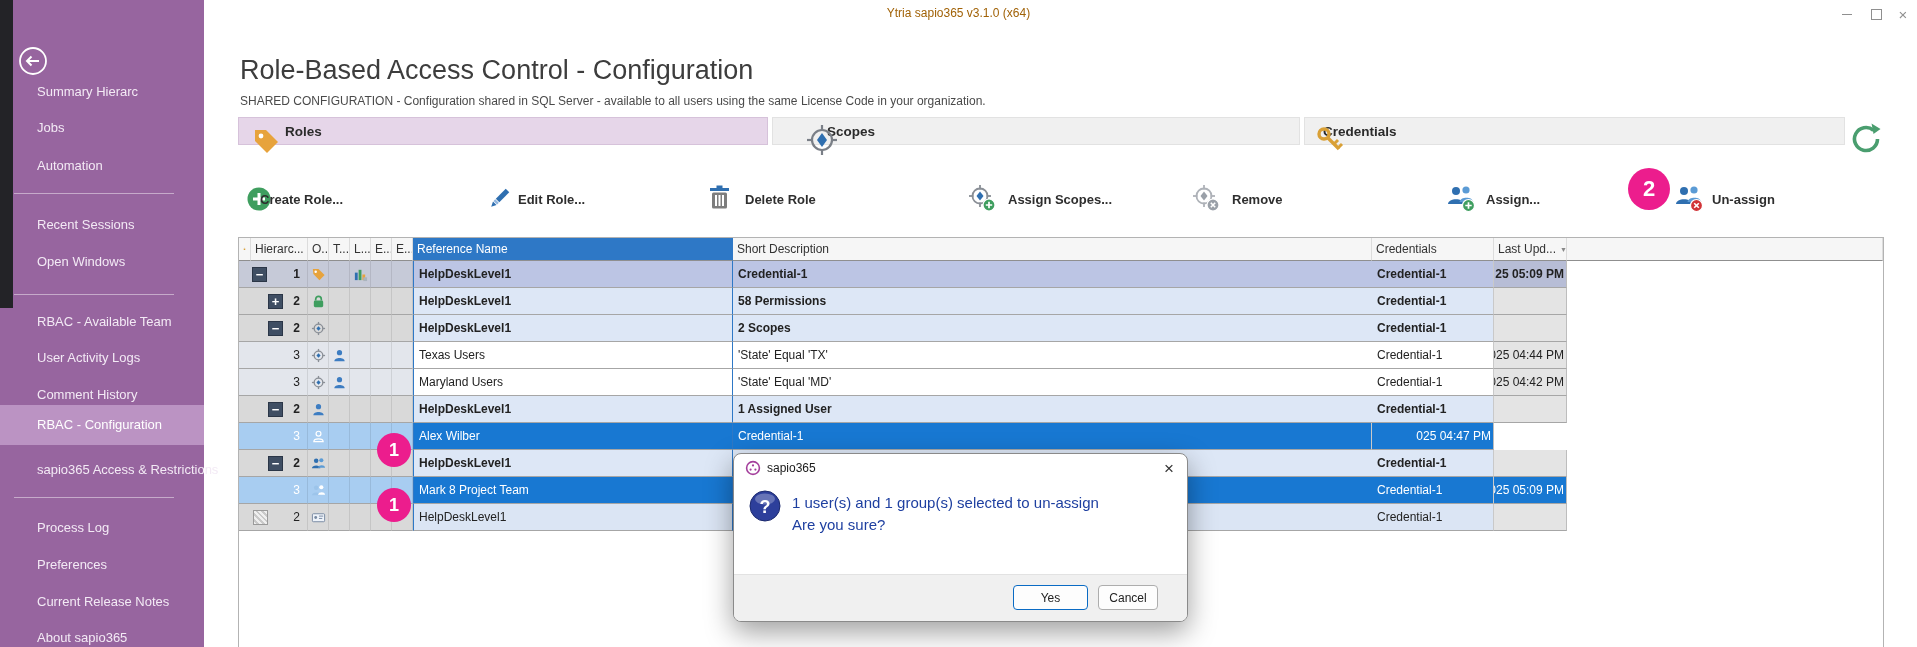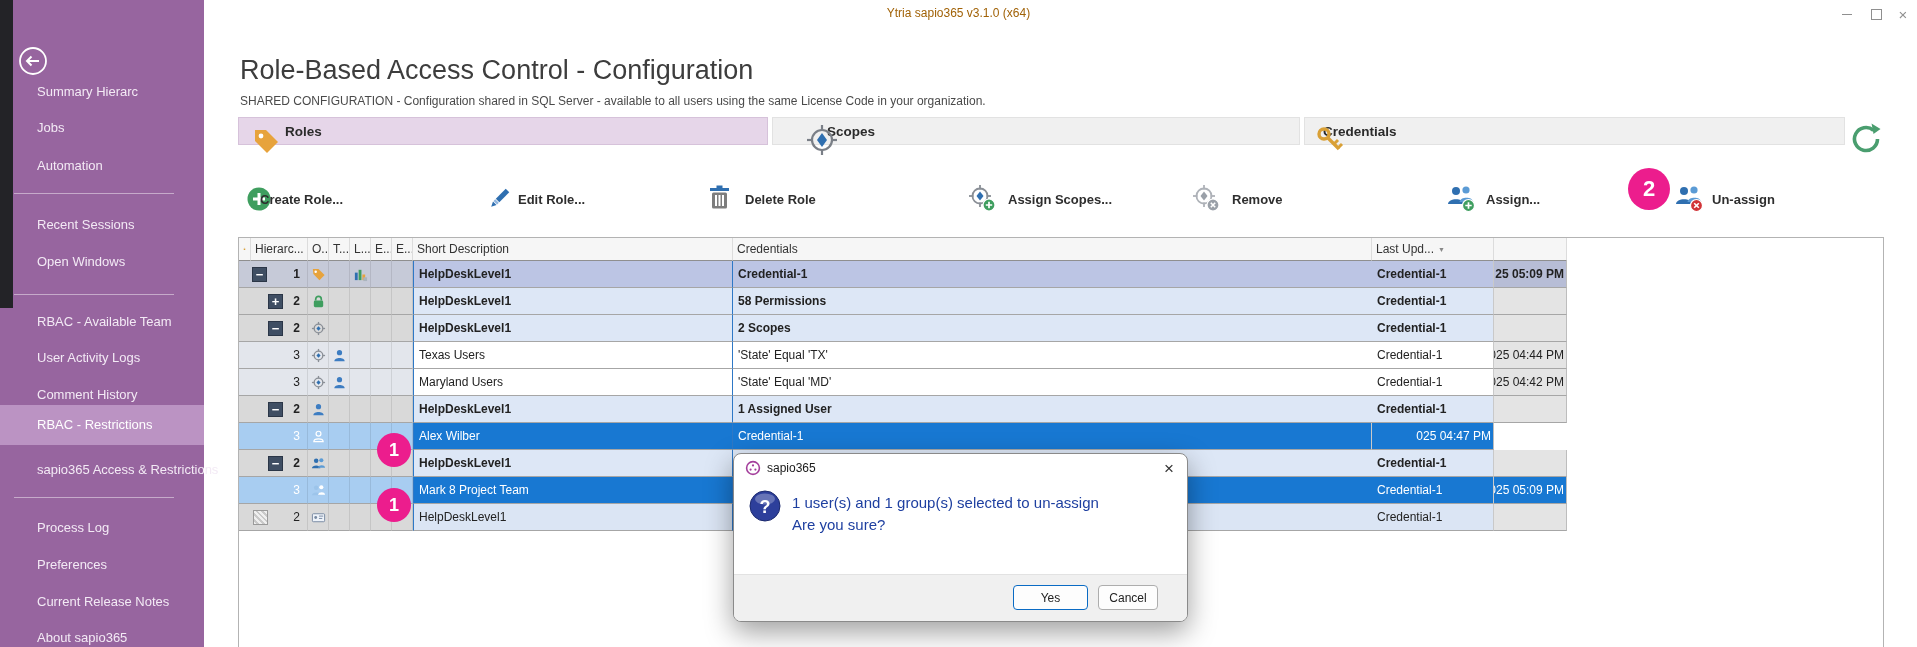--- a/index.html
+++ b/index.html
@@ -129,21 +129,21 @@
     <div class="abs sb-item" style="top:75px">Summary Hierarc</div>
     <div class="abs sb-item" style="top:111px">Jobs</div>
     <div class="abs sb-item" style="top:149px">Automation</div>
     <div class="abs sb-div" style="top:193px"></div>
     <div class="abs sb-item" style="top:208px">Recent Sessions</div>
     <div class="abs sb-item" style="top:245px">Open Windows</div>
     <div class="abs sb-div" style="top:294px"></div>
     <div class="abs sb-item" style="top:305px">RBAC - Available Team</div>
     <div class="abs sb-item" style="top:341px">User Activity Logs</div>
     <div class="abs sb-item" style="top:378px">Comment History</div>
-    <div class="abs sb-item sel" style="top:405px">RBAC - Restrictions</div>
+    <div class="abs sb-item sel" style="top:405px">RBAC - Configuration</div>
     <div class="abs sb-item" style="top:453px">sapio365 Access &amp; Restrictions</div>
     <div class="abs sb-div" style="top:497px"></div>
     <div class="abs sb-item" style="top:548px">Preferences</div>
     <div class="abs sb-item" style="top:511px">Process Log</div>
     <div class="abs sb-item" style="top:585px">Current Release Notes</div>
     <div class="abs sb-item" style="top:621px">About sapio365</div>
   </div>
 
   <div class="abs" id="page-title">Role-Based Access Control - Configuration</div>
   <div class="abs" id="page-sub">SHARED CONFIGURATION - Configuration shared in SQL Server - available to all users using the same License Code in your organization.</div>
@@ -259,20 +259,21 @@
           <rect x="4" y="7" width="8" height="6.5" rx="1" fill="#d9a036"></rect>
           <path d="M5.5 7V5.5a2.5 2.5 0 0 1 5 0V7" stroke="#d9a036" stroke-width="1.6" fill="none"></path>
         </svg>
       </div>
       <div class="cell th">Hierarc...</div>
       <div class="cell th">O...</div>
       <div class="cell th">T...</div>
       <div class="cell th">L...</div>
       <div class="cell th">E...</div>
       <div class="cell th">E...</div>
+      <div class="cell th th-ref">Reference Name</div>
       <div class="cell th">Short Description</div>
       <div class="cell th">Credentials</div>
       <div class="cell th">
         <span>Last Upd...</span>
         <span class="sort-glyph">▼</span>
       </div>
       <div class="cell th th-fill"></div>
     </div>
 
     <div class="trow lv1">

